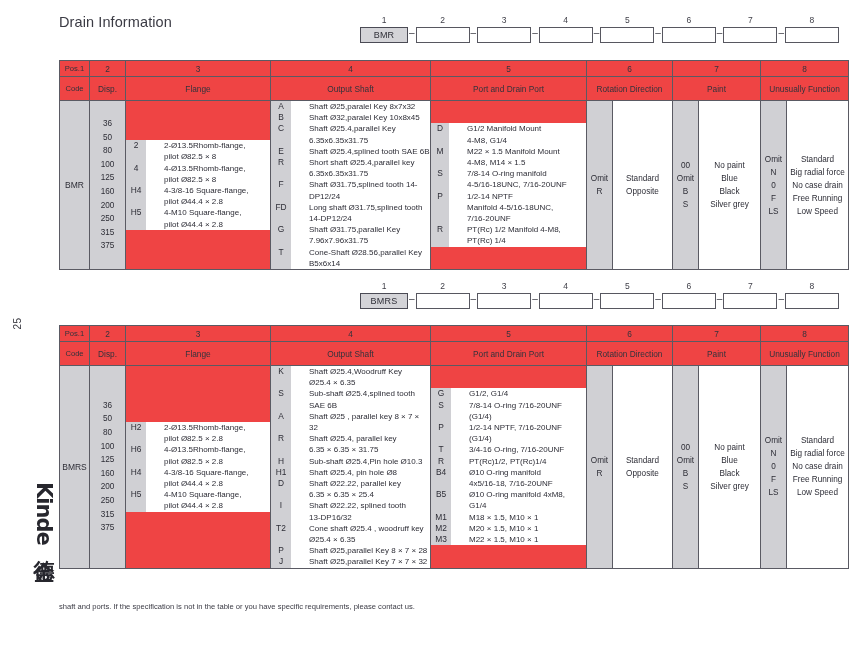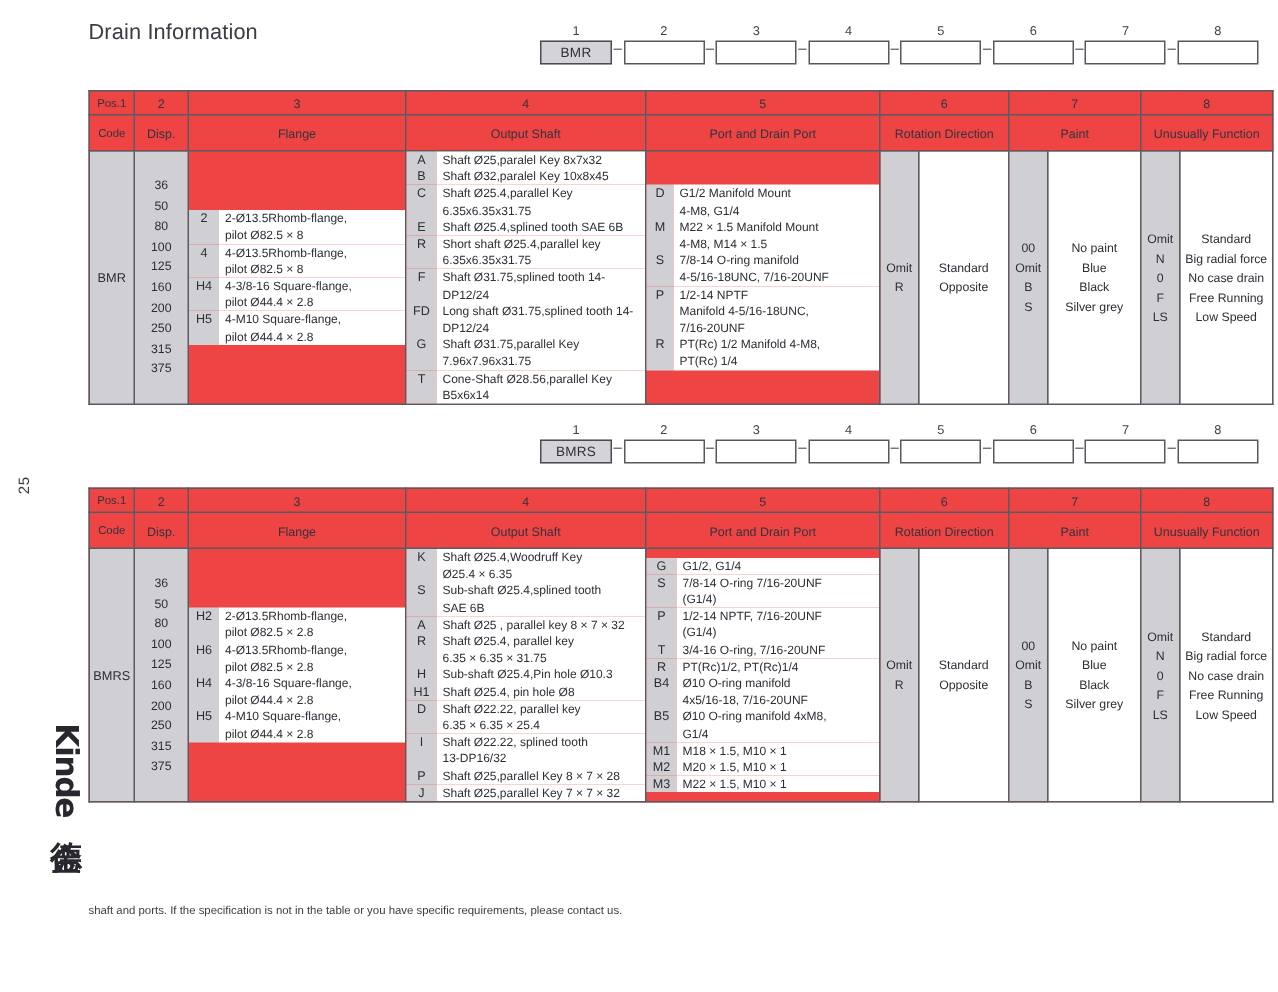--- a/index.html
+++ b/index.html
@@ -182,21 +182,21 @@
     vertical-align: top;
   }
   .sub td.k {
     width: 20px;
     text-align: center;
     font-size: 8.4px;
     background: #d0d0d4;
     color: #2d2d36;
   }
   .sub td.v {
-    padding-left: 4px;
+    padding-left: 18px;
     font-size: 8px;
     line-height: 11.2px;
     background: #ffffff;
     color: #2d2d36;
     white-space: pre-line;
   }
 
   .stack-center {
     display: flex;
     flex-direction: column;
@@ -632,20 +632,25 @@
             <td class="k">D</td>
             <td class="v">Shaft Ø22.22, parallel key
 6.35 × 6.35 × 25.4</td>
           </tr>
           <tr>
             <td class="k">I</td>
             <td class="v">Shaft Ø22.22, splined tooth
 13-DP16/32</td>
           </tr>
           <tr>
+            <td class="k">T2</td>
+            <td class="v">Cone shaft Ø25.4 , woodruff key
+Ø25.4 × 6.35</td>
+          </tr>
+          <tr>
             <td class="k">P</td>
             <td class="v">Shaft Ø25,parallel Key 8 × 7 × 28</td>
           </tr>
           <tr>
             <td class="k">J</td>
             <td class="v">Shaft Ø25,parallel Key 7 × 7 × 32</td>
           </tr>
         </tbody>
             </table>
       </div>

